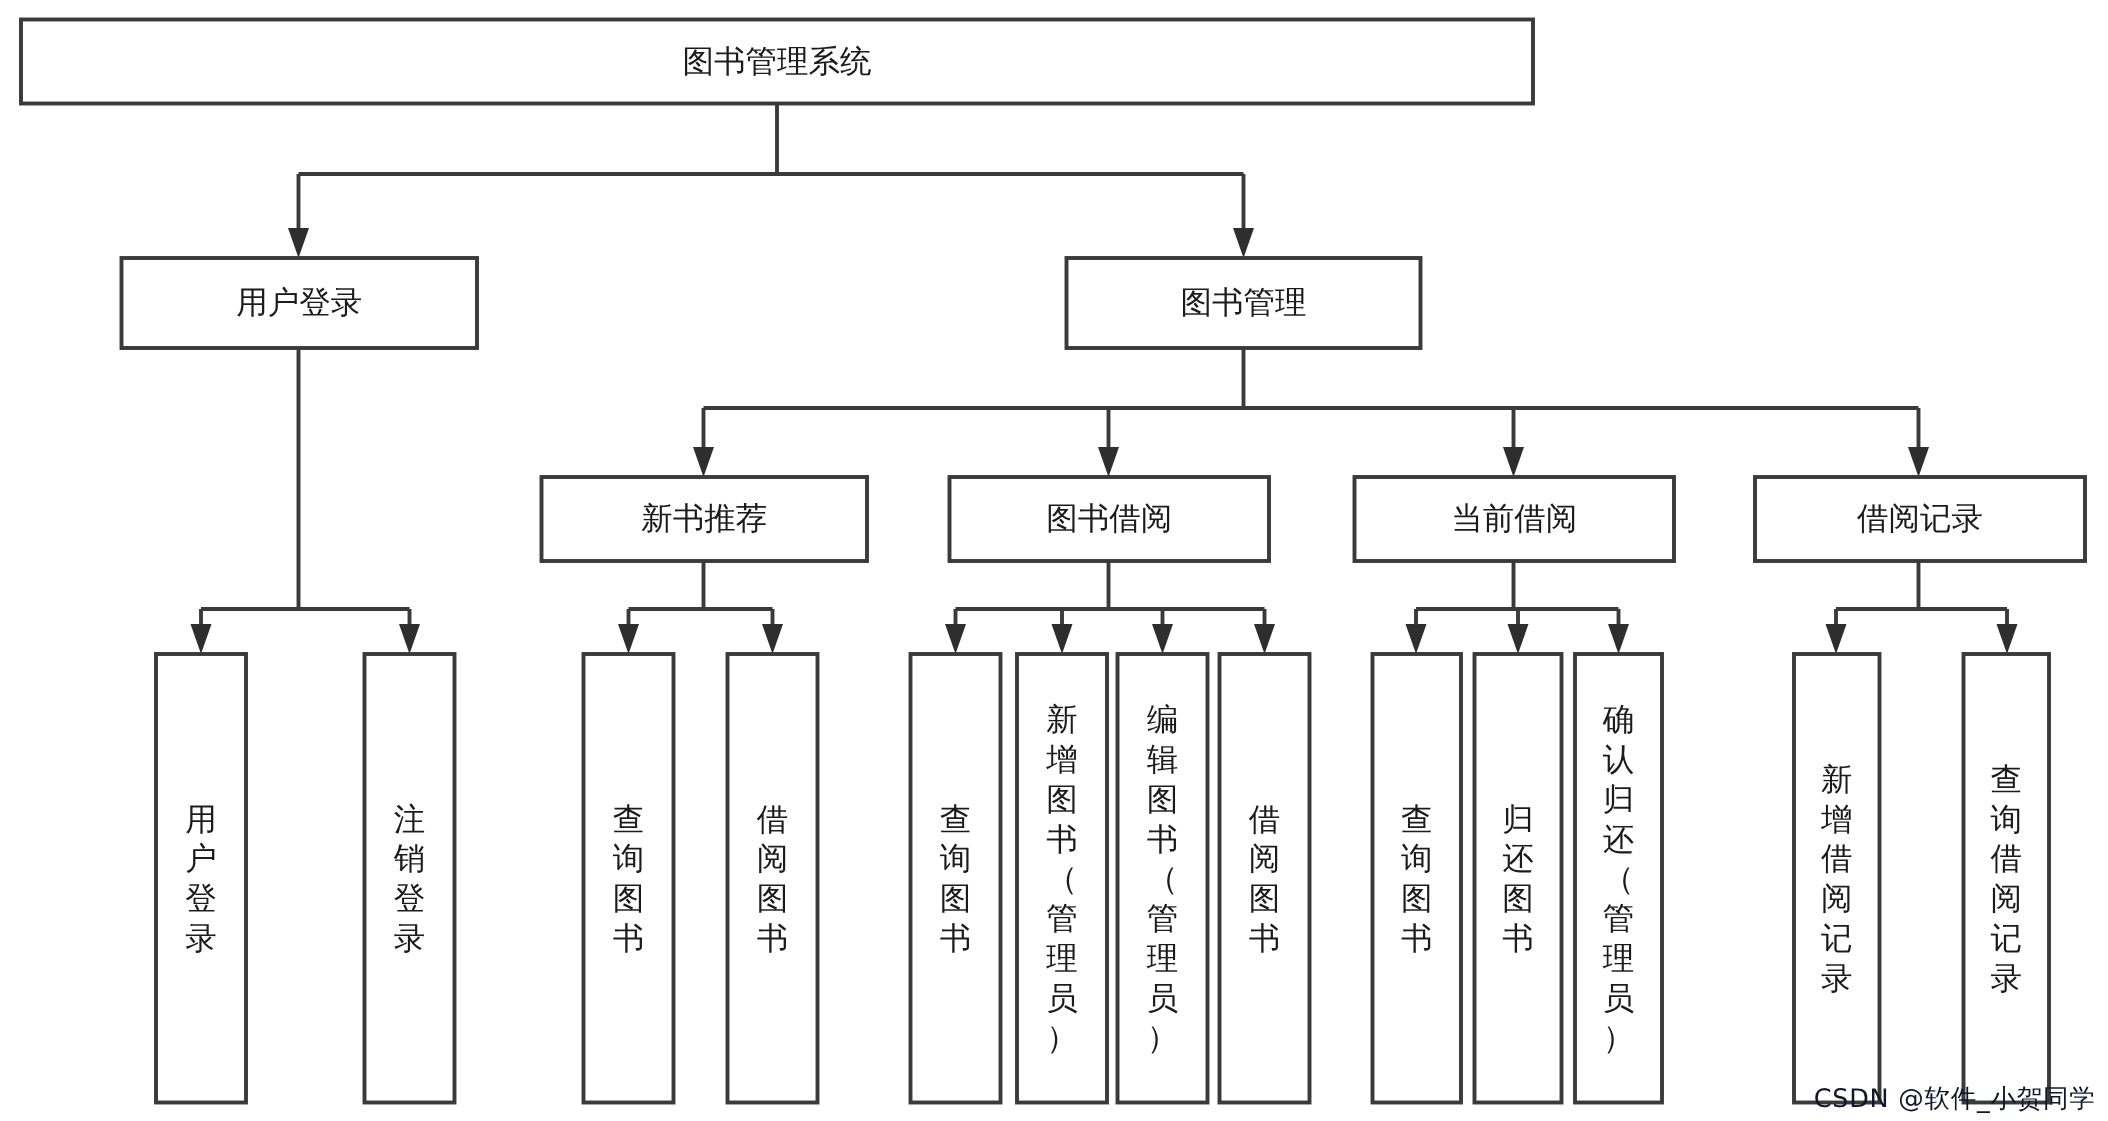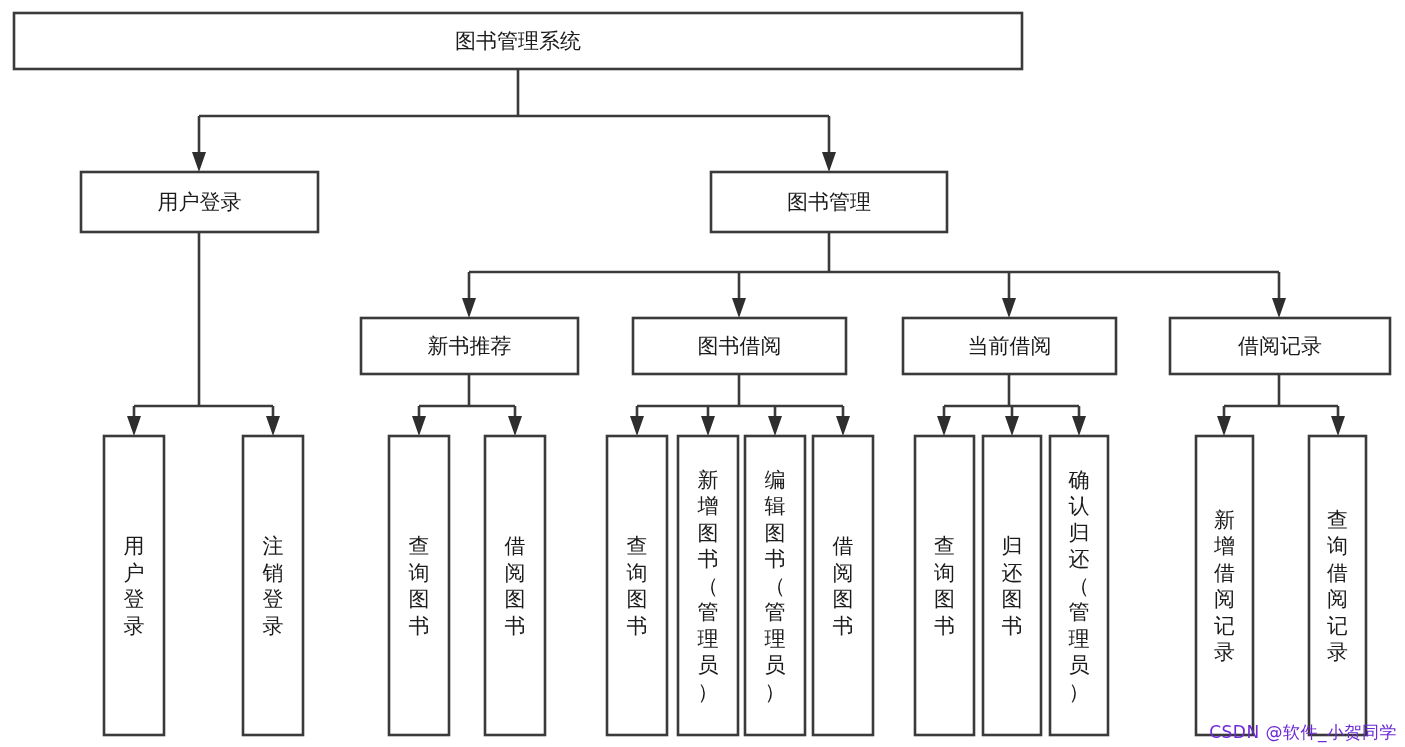--- a/index.html
+++ b/index.html
@@ -56,21 +56,21 @@
   .arrow-head {
     fill: #2e2e2e;
     stroke: none;
   }
   .watermark {
     position: absolute;
     right: 8px;
     bottom: 3px;
     font-family: "DejaVu Sans", "Liberation Sans", sans-serif;
     font-size: 17px;
-    color: #6d28d9;
+    color: #0f172a;
     letter-spacing: 0.5px;
     white-space: nowrap;
     user-select: none;
   }
 </style>
 </head>
 <body>
 
 <div id="diagram-root">
 

